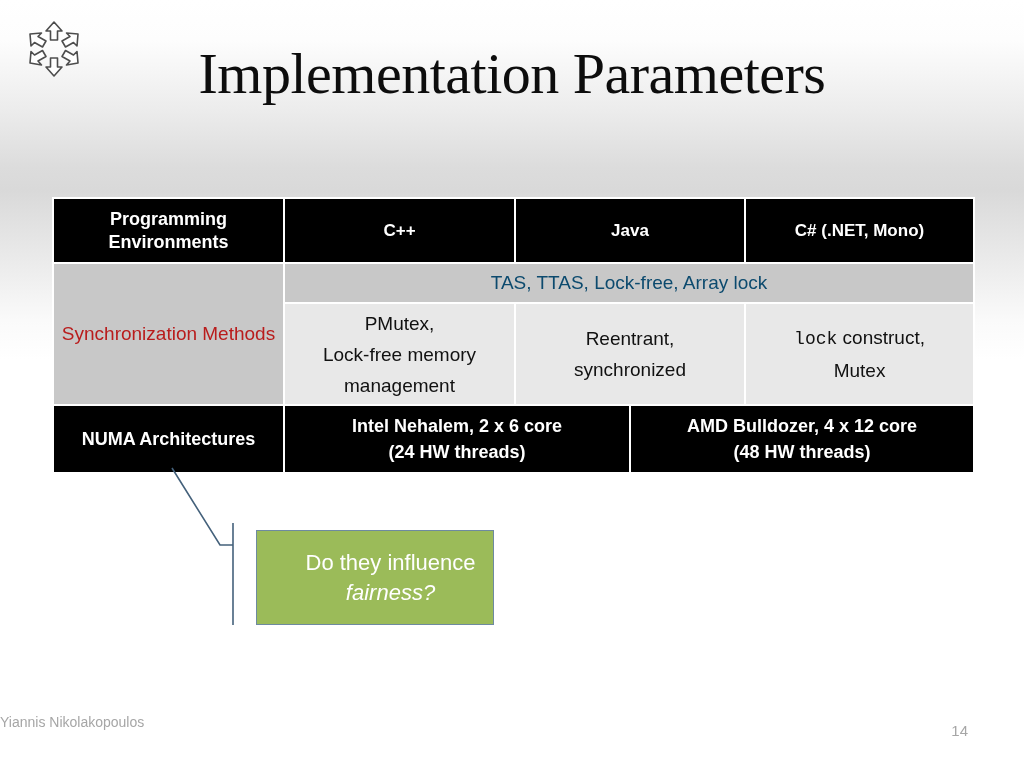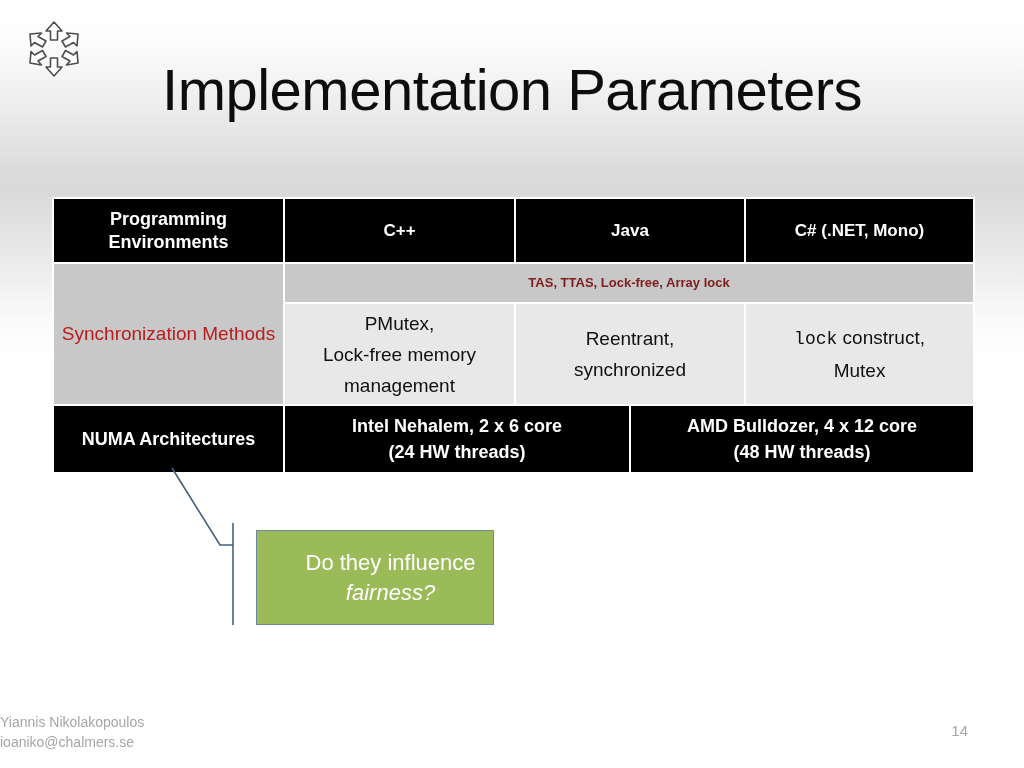--- a/index.html
+++ b/index.html
@@ -34,29 +34,30 @@
     left: 18px;
     top: 14px;
     width: 72px;
     height: 70px;
   }
 
   
   .slide-title {
     position: absolute;
     left: 0;
-    top: 54px;
+    top: 38px;
     width: 1024px;
     text-align: center;
     font-size: 58px;
     line-height: 72px;
     font-weight: 400;
     color: #0d0d0d;
     letter-spacing: -0.5px;
     white-space: nowrap;
+    font-family: Liberation Serif, serif;
   }
 
   
   .param-table {
     position: absolute;
     left: 52px;
     top: 197px;
     width: 921px;
     border-collapse: collapse;
     table-layout: fixed;
@@ -82,25 +83,25 @@
 
   .sync-label {
     background: #c8c8c8;
     color: #b91c1c;
     font-size: 19px;
     line-height: 30px;
     font-weight: 400;
   }
   .tas-row {
     background: #c8c8c8;
-    color: #7f1d1d;
-    font-size: 13px;
+    color: #0c4a6e;
+    font-size: 19px;
     line-height: 26px;
     height: 38px;
-    font-weight: 700;
+    font-weight: 400;
   }
   .meth {
     background: #e8e8e8;
     color: #111111;
     font-size: 19px;
     line-height: 31px;
     height: 100px;
     font-weight: 400;
     padding: 6px 4px;
   }
@@ -252,18 +253,17 @@
     </svg>
   </div>
 
   <div class="callout">
     <div class="l1">Do they influence</div>
     <div class="l2">fairness?</div>
   </div>
 
   <div class="footer">
     <div>Yiannis Nikolakopoulos</div>
-    <div>ioaniko@chalmers.se</div>
   </div>
 
   <div class="page-num">14</div>
 
 </div>
 
 </body></html>

